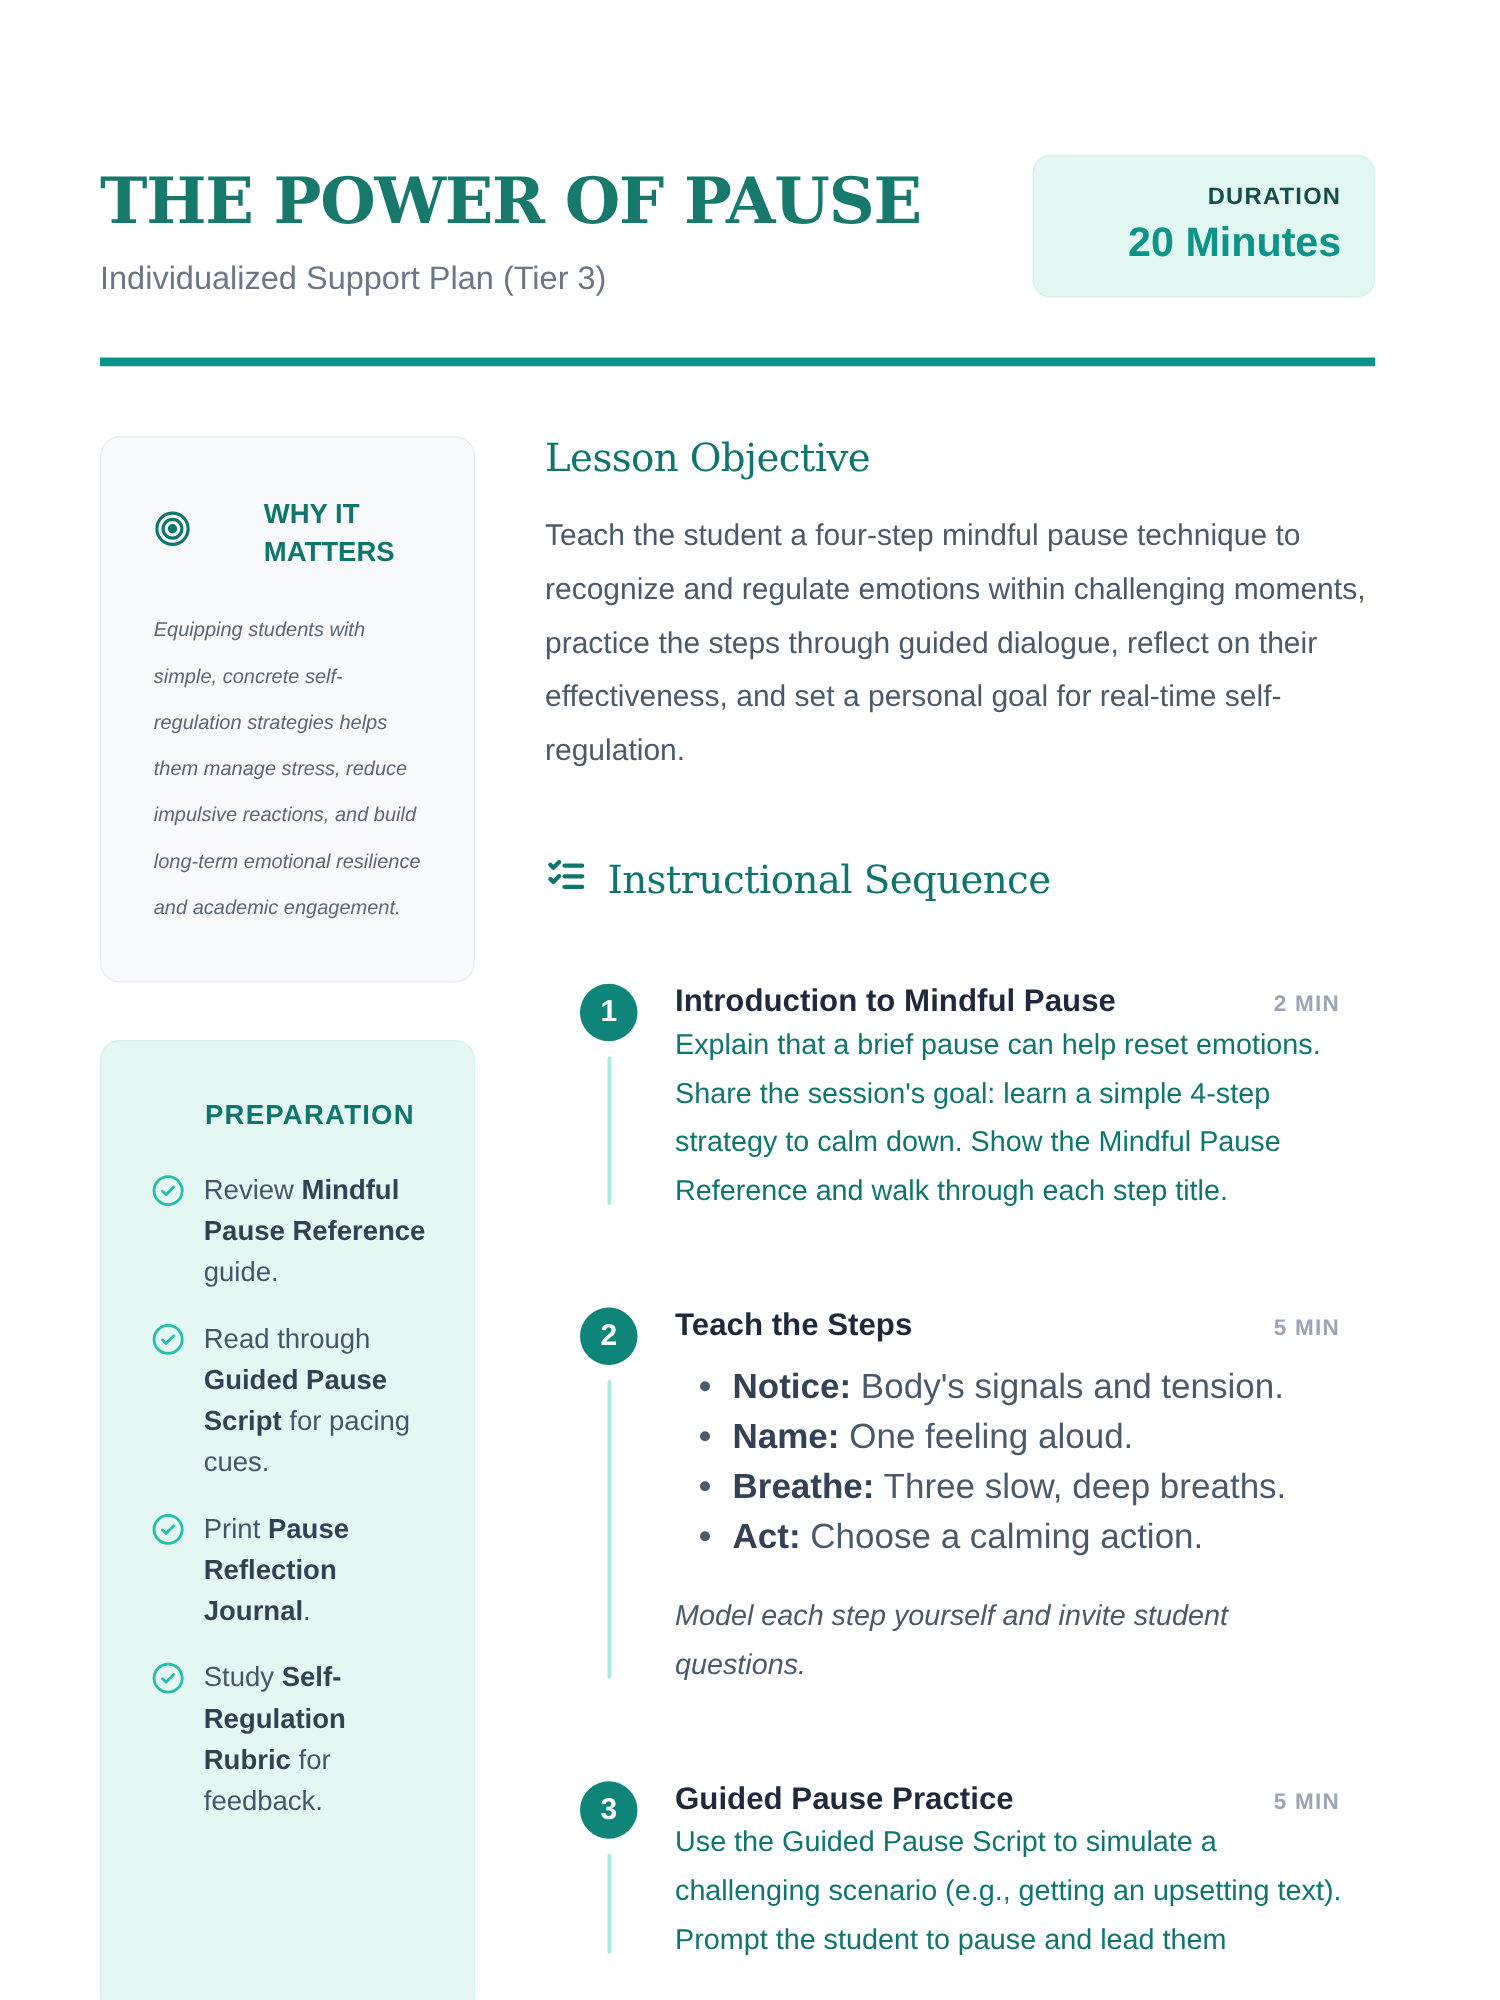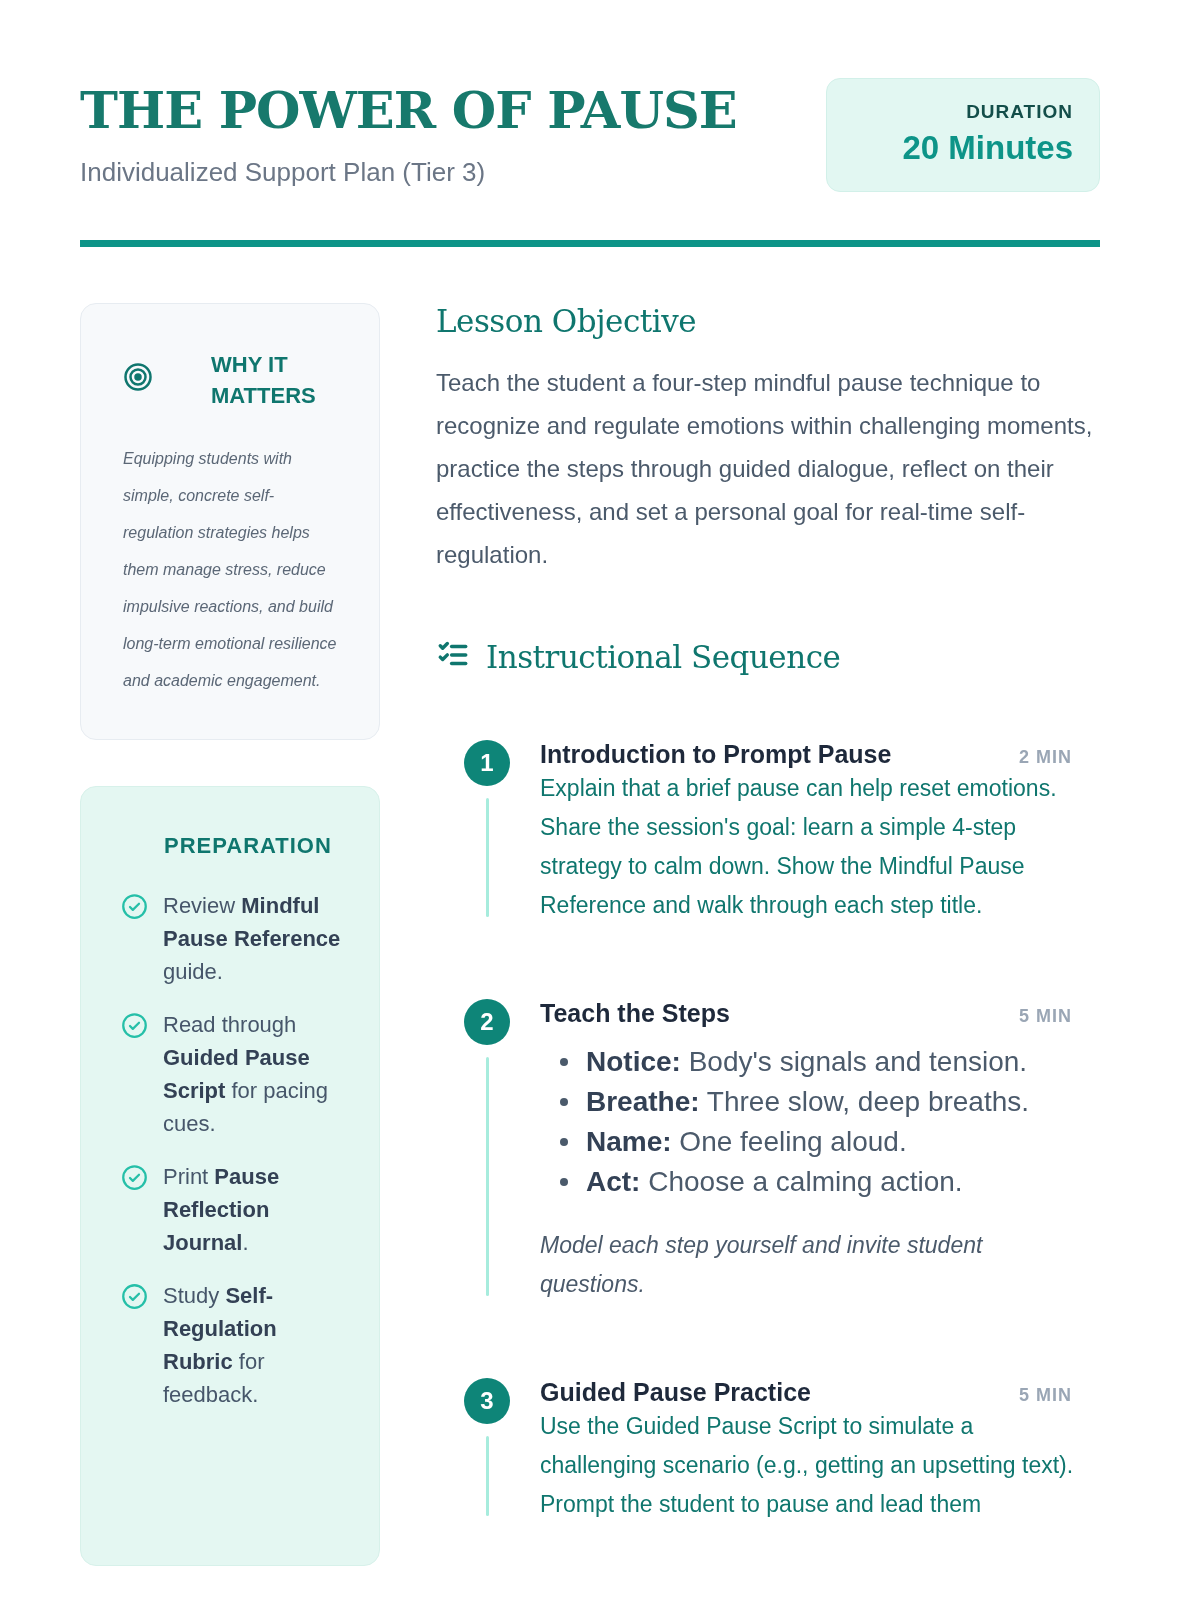--- a/index.html
+++ b/index.html
@@ -9,21 +9,21 @@
     width: 1200px;
     height: 1600px;
     overflow: hidden;
     background: #ffffff;
     font-family: "Liberation Sans", sans-serif;
     color: #4b5563;
   }
   .inner { padding: 78px 100px 0 80px; }
 
   
-  .header { display: flex; justify-content: space-between; align-items: center; }
+  .header { display: flex; justify-content: space-between; align-items: flex-end; margin-top: 46px; }
   .page-title {
     font-family: "DejaVu Serif", serif;
     font-weight: 700;
     font-size: 51px;
     letter-spacing: -1px;
     color: #17796c;
     line-height: 1.1;
   }
   .page-subtitle {
     margin-top: 18px;
@@ -299,41 +299,41 @@
 
         <ol class="steps">
 
           <li class="step">
             <div class="step-rail">
               <div class="step-circle">1</div>
               <div class="step-connector"></div>
             </div>
             <div class="step-body">
               <div class="step-head">
-                <div class="step-title">Introduction to Prompt Pause</div>
+                <div class="step-title">Introduction to Mindful Pause</div>
                 <div class="step-time">2 MIN</div>
               </div>
               <p class="step-desc">Explain that a brief pause can help reset emotions. Share the session's goal: learn a simple 4-step strategy to calm down. Show the Mindful Pause Reference and walk through each step title.</p>
             </div>
           </li>
 
           <li class="step">
             <div class="step-rail">
               <div class="step-circle">2</div>
               <div class="step-connector"></div>
             </div>
             <div class="step-body">
               <div class="step-head">
                 <div class="step-title">Teach the Steps</div>
                 <div class="step-time">5 MIN</div>
               </div>
               <ul class="step-bullets">
                 <li><b>Notice:</b><span> Body's signals and tension.</span></li>
+                <li><b>Name:</b><span> One feeling aloud.</span></li>
                 <li><b>Breathe:</b><span> Three slow, deep breaths.</span></li>
-                <li><b>Name:</b><span> One feeling aloud.</span></li>
                 <li><b>Act:</b><span> Choose a calming action.</span></li>
               </ul>
               <p class="step-note">Model each step yourself and invite student questions.</p>
             </div>
           </li>
 
           <li class="step">
             <div class="step-rail">
               <div class="step-circle">3</div>
               <div class="step-connector"></div>

